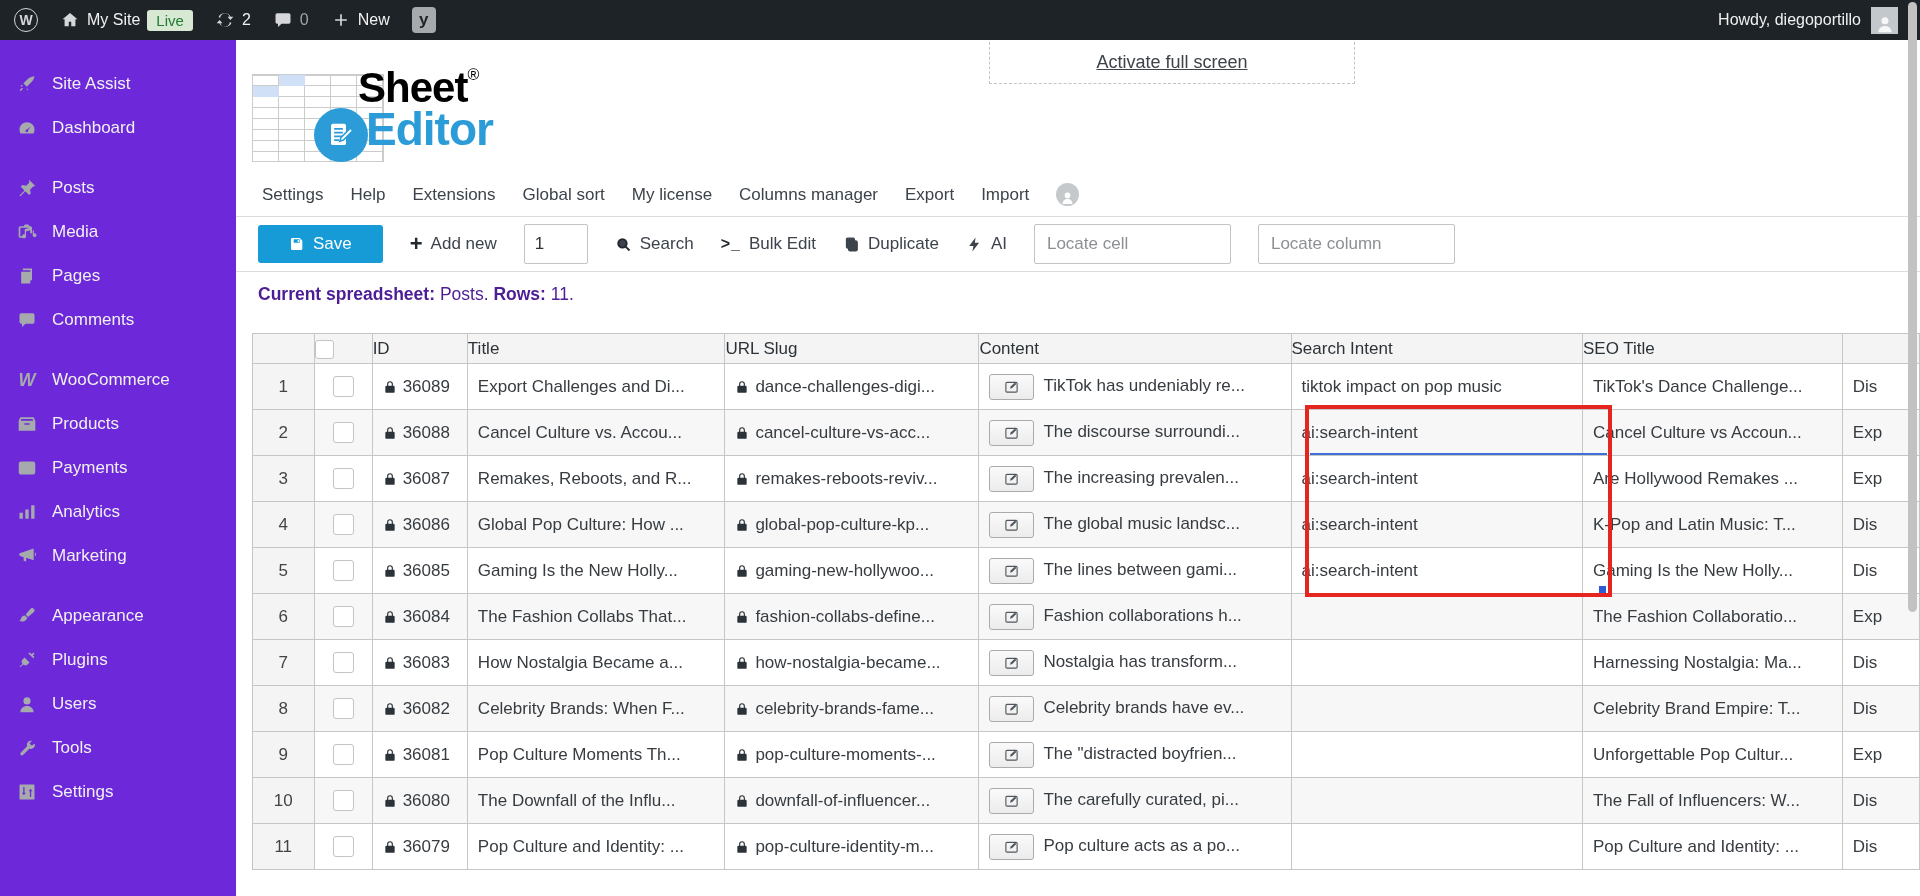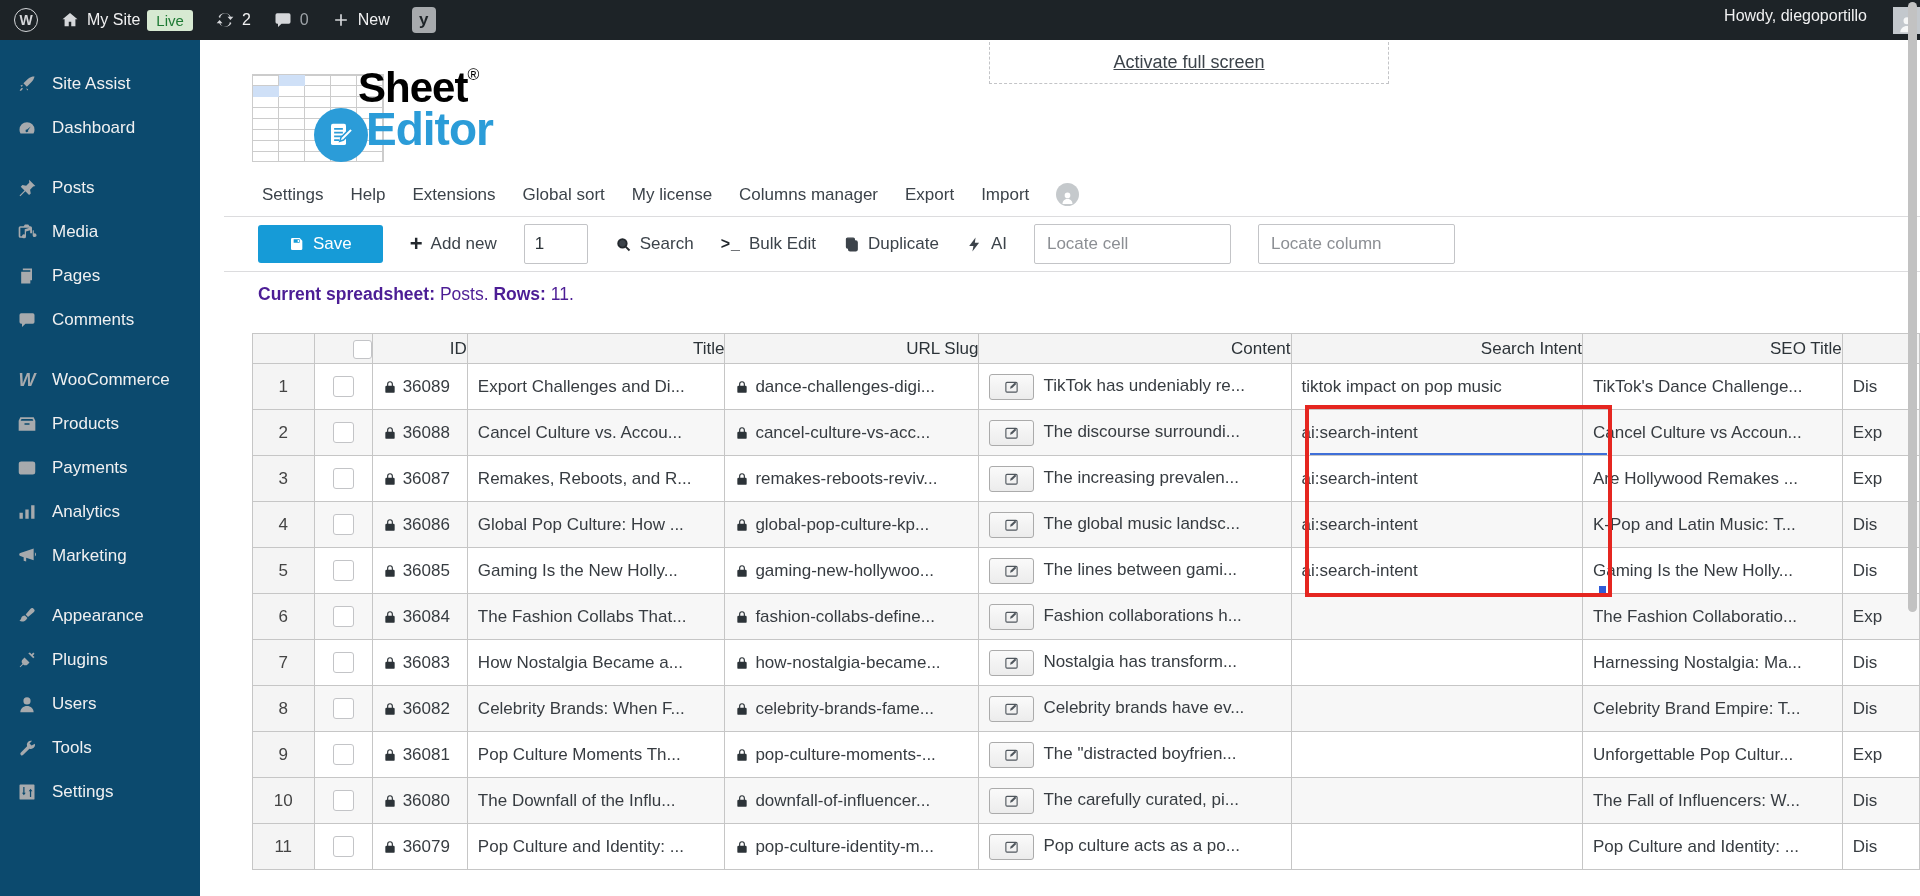--- a/index.html
+++ b/index.html
@@ -15,41 +15,41 @@
   .ab-item svg { width:20px; height:20px; fill:#d5d7da; }
   .wp-circle { width:24px; height:24px; border:1.6px solid #d5d7da; border-radius:50%;
     display:flex; align-items:center; justify-content:center; font-weight:bold;
     font-size:14px; color:#d5d7da; }
   .live-badge { background:#d7e9d2; color:#1e7a34; border-radius:3px;
     padding:2px 9px; font-size:15px; }
   .dim { color:#9ea3a8; }
   .yoast-badge { width:24px; height:26px; background:#a7aaad; border-radius:4px;
     display:flex; align-items:center; justify-content:center; color:#1d2327;
     font-weight:bold; font-size:17px; }
-  .ab-right { margin-left:auto; display:flex; align-items:flex-start; gap:26px; }
+  .ab-right { margin-left:auto; display:flex; align-items:center; gap:10px; padding-right:22px; }
   .avatar { width:27px; height:27px; background:#c3c8cd; display:flex; align-items:flex-end;
     justify-content:center; overflow:hidden; }
   .avatar svg { width:20px; height:20px; fill:#f6f7f7; }
 
   
-  .sidebar { position:absolute; left:0; top:40px; width:200px; height:856px;
-    background:#0c4a6e; padding-top:22px; z-index:40; }
+  .sidebar { position:absolute; left:0; top:40px; width:236px; height:856px;
+    background:#6d28d9; padding-top:22px; z-index:40; }
   .side-item { display:flex; align-items:center; gap:14px; padding:11px 10px 11px 16px;
     color:#f0f0f1; font-size:17px; cursor:pointer; }
   .side-item.gap { margin-top:16px; }
   .side-item .si { width:22px; height:22px; display:flex; align-items:center;
     justify-content:center; }
   .side-item .si svg { width:20px; height:20px; fill:#a7aaad; }
   .side-item .si .wtxt { color:#a7aaad; font-weight:bold; font-size:18px; font-style:italic; }
 
   
   .main { position:absolute; left:224px; top:40px; width:1696px; height:856px;
     background:#fff; }
 
-  .fullscreen-box { position:absolute; left:765px; top:2px; width:400px; height:42px;
+  .fullscreen-box { position:absolute; left:765px; top:2px; width:366px; height:42px;
     border:1px dashed #c3c4c7; border-top:none; display:flex; align-items:center;
     justify-content:center; }
   .fullscreen-box a { color:#3c434a; text-decoration:underline; font-size:18px; cursor:pointer; }
 
   
   .logo { position:absolute; left:28px; top:28px; width:420px; height:112px; }
   .logo-grid { position:absolute; left:0; top:6px; width:132px; height:88px;
     background:
       linear-gradient(#ccc 0 0) 0 0/100% 1px no-repeat,
       repeating-linear-gradient(to bottom, #fff 0 10px, #ccc 10px 11px),
@@ -97,21 +97,21 @@
   .locate-input::placeholder { color:#8c8f94; }
 
   
   .status-line { position:absolute; left:34px; top:244px; font-size:17.5px; color:#4c1d95; }
   .status-line b { font-weight:bold; }
 
   
   .table-wrap { position:absolute; left:28px; top:293px; width:1668px; height:570px; }
   table { border-collapse:collapse; table-layout:fixed; font-size:17px; color:#373c41; }
   th,td { border:1px solid #c6c6c6; overflow:hidden; white-space:nowrap; }
-  th { height:30px; font-weight:normal; background:#f4f4f4; color:#2c3338; text-align:right; }
+  th { height:30px; font-weight:normal; background:#f4f4f4; color:#2c3338; text-align:left; }
   td { height:46px; padding:0 10px; background:#fff; }
   td.numcol { background:#f4f4f4; text-align:center; color:#444; padding:0; }
   td.ckcol { text-align:center; padding:0; }
   tr.even td:not(.numcol) { background:#f7f7f7; }
   .ckbox { width:21px; height:21px; border:1px solid #c3c4c7; border-radius:3px;
     background:#fff; display:inline-block; vertical-align:middle; cursor:pointer; }
   .lock { width:14px; height:14px; fill:#2c3338; margin-right:6px; vertical-align:-2px; }
   .edit-btn { display:inline-flex; align-items:center; justify-content:center;
     width:45px; height:26px; border:1px solid #ababab; border-radius:3px;
     background:linear-gradient(#fafafa,#ececec); margin-right:9px; cursor:pointer;

